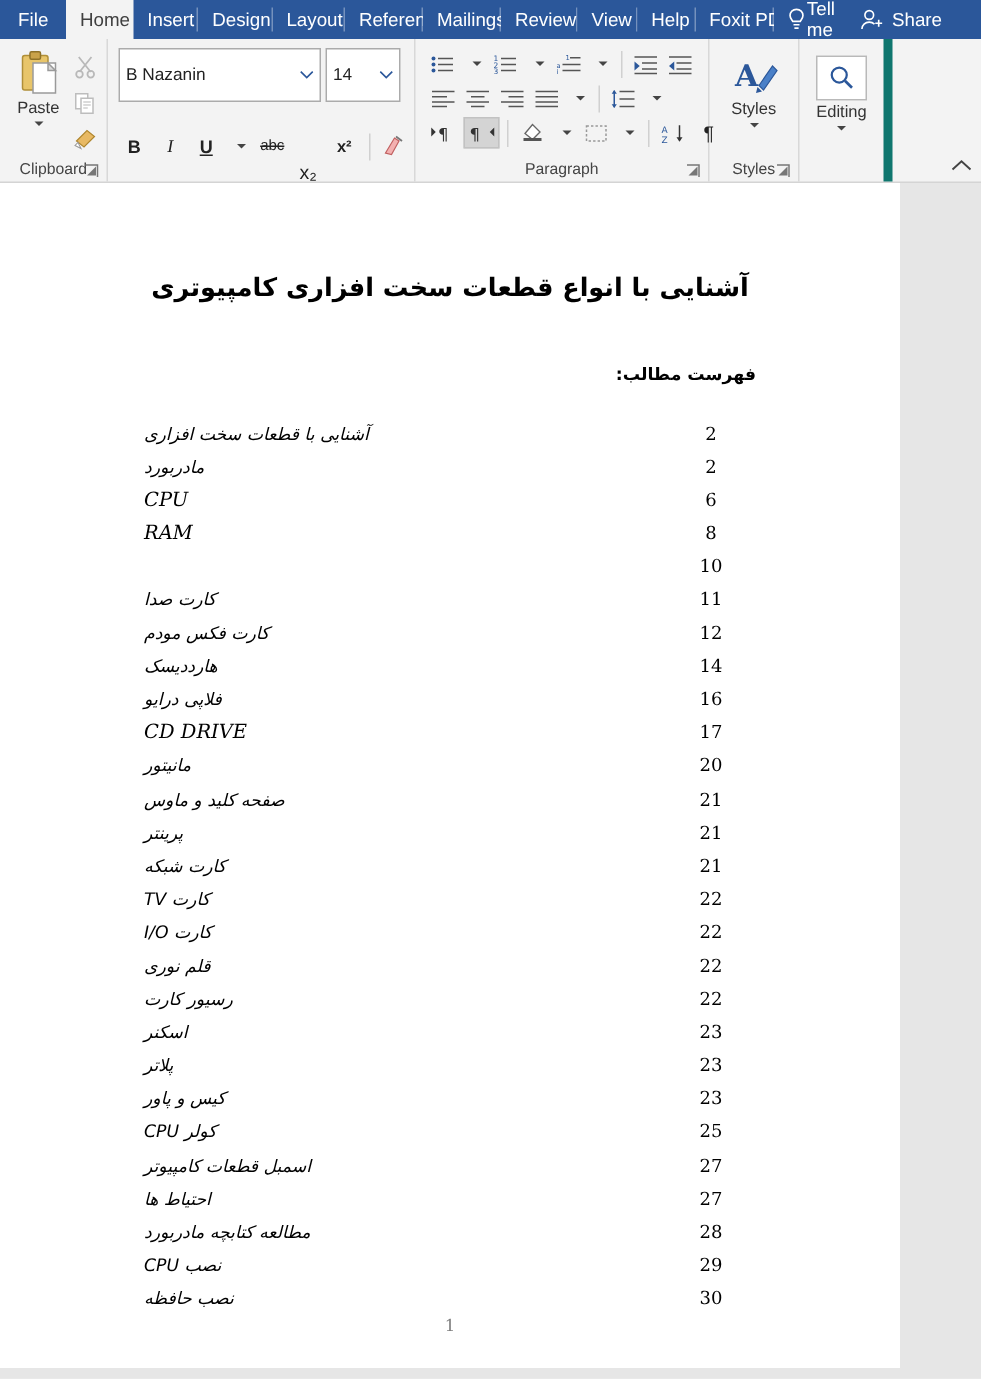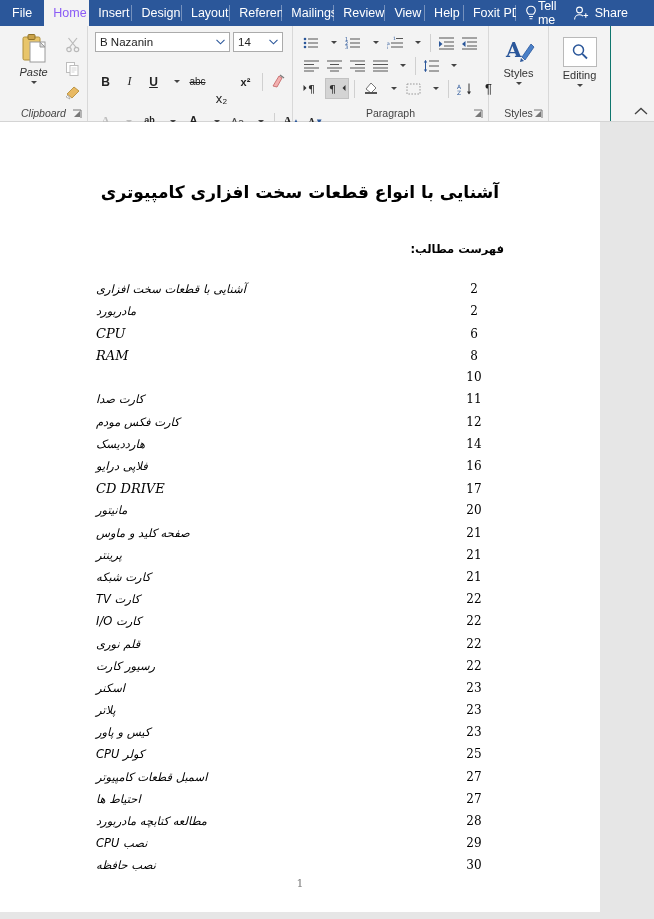--- a/index.html
+++ b/index.html
@@ -26,21 +26,21 @@
     font-size: 12.5px;
     color: #ffffff;
     white-space: nowrap;
     position: relative;
     overflow: hidden;
     max-width: 52px;
   }
   .tab.file { padding: 0 14px; max-width: none; justify-content: center; }
   .tab.active {
     background: #f3f3f3;
-    color: #8b5cf6;
+    color: #404040;
     max-width: none;
   }
   .tab .sep {
     position: absolute; right: 0; top: 5px; bottom: 5px;
     width: 1px; background: rgba(255,255,255,0.35);
   }
   .tab-right {
     margin-left: auto;
     display: flex; align-items: center;
   }
@@ -82,42 +82,42 @@
   .launcher {
     position: absolute; right: 5px; bottom: 2px;
     width: 10px; height: 10px;
     color: #666;
     font-size: 9px;
     line-height: 10px;
   }
   .launcher svg { display:block; }
 
   
-  .g-clipboard { width: 88px; font-style: italic; }
+  .g-clipboard { width: 72px; }
   .paste-btn {
     width: 56px; margin: 0 auto;
     display: flex; flex-direction: column; align-items: center;
     padding-top: 2px;
   }
   .paste-label { font-size: 11px; color: #333; margin-top: 1px; }
   .caret-down {
     width: 0; height: 0;
     border-left: 3.5px solid transparent;
     border-right: 3.5px solid transparent;
     border-top: 3.5px solid #444;
     margin-top: 3px;
   }
   .clip-small { display: flex; flex-direction: column; gap: 4px; padding-top: 4px; }
   .clip-small .ico { width: 20px; height: 20px; }
 
   
   .g-font { width: 205px; }
   .font-row { display: flex; align-items: center; gap: 3px; padding: 1px 3px; }
   .combo {
-    height: 20px;
+    height: 36px;
     border: 1px solid #ababab;
     background: #fff;
     display: flex; align-items: center;
     font-size: 11.5px; color: #222;
     padding: 0 2px 0 4px;
   }
   .combo .val { flex: 1; overflow: hidden; white-space: nowrap; }
   .combo .arrow {
     width: 14px; display:flex; align-items:center; justify-content:center;
     color: #2b579a;
@@ -140,21 +140,21 @@
   }
   .vsep { width: 1px; height: 18px; background: #d0d0d0; margin: 0 3px; }
 
   
   .g-para { width: 196px; }
   .para-row { display: flex; align-items: center; gap: 2px; padding: 1px 4px; }
   .toggle-on { background: #d4d4d4; border: 1px solid #c2c2c2; }
 
   
   .g-styles { width: 60px; }
-  .g-editing { width: 62px; border-right: 1px solid #0f766e; }
+  .g-editing { width: 62px; border-right: 6px solid #0f766e; }
   .big-btn {
     display: flex; flex-direction: column; align-items: center;
     padding-top: 6px; width: 100%;
   }
   .big-btn .lbl { font-size: 11px; color: #333; margin-top: 2px; }
   .g-last { flex: 1; border-right: none; }
   .collapse-ribbon {
     position: absolute; right: 6px; bottom: 3px;
     font-size: 11px; color: #444;
   }

